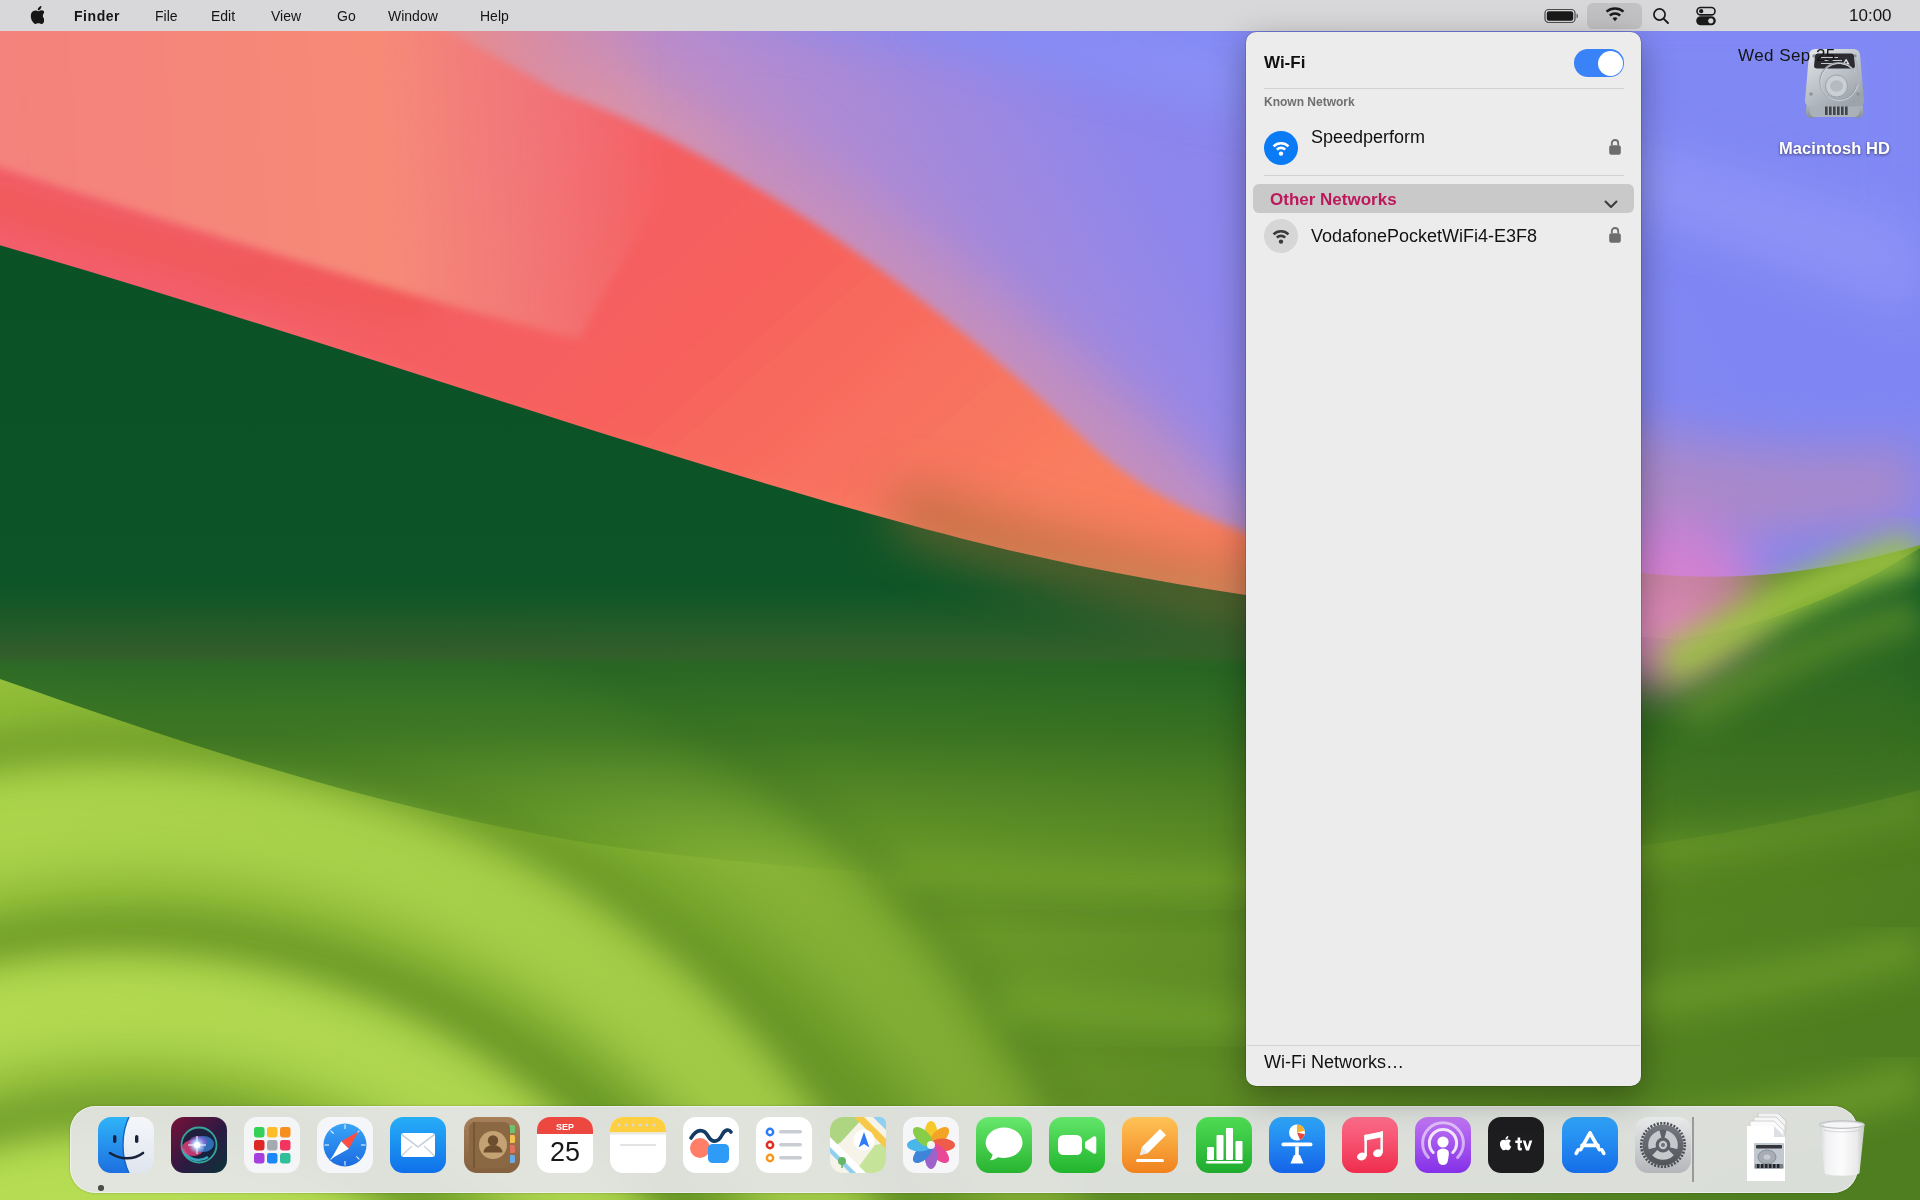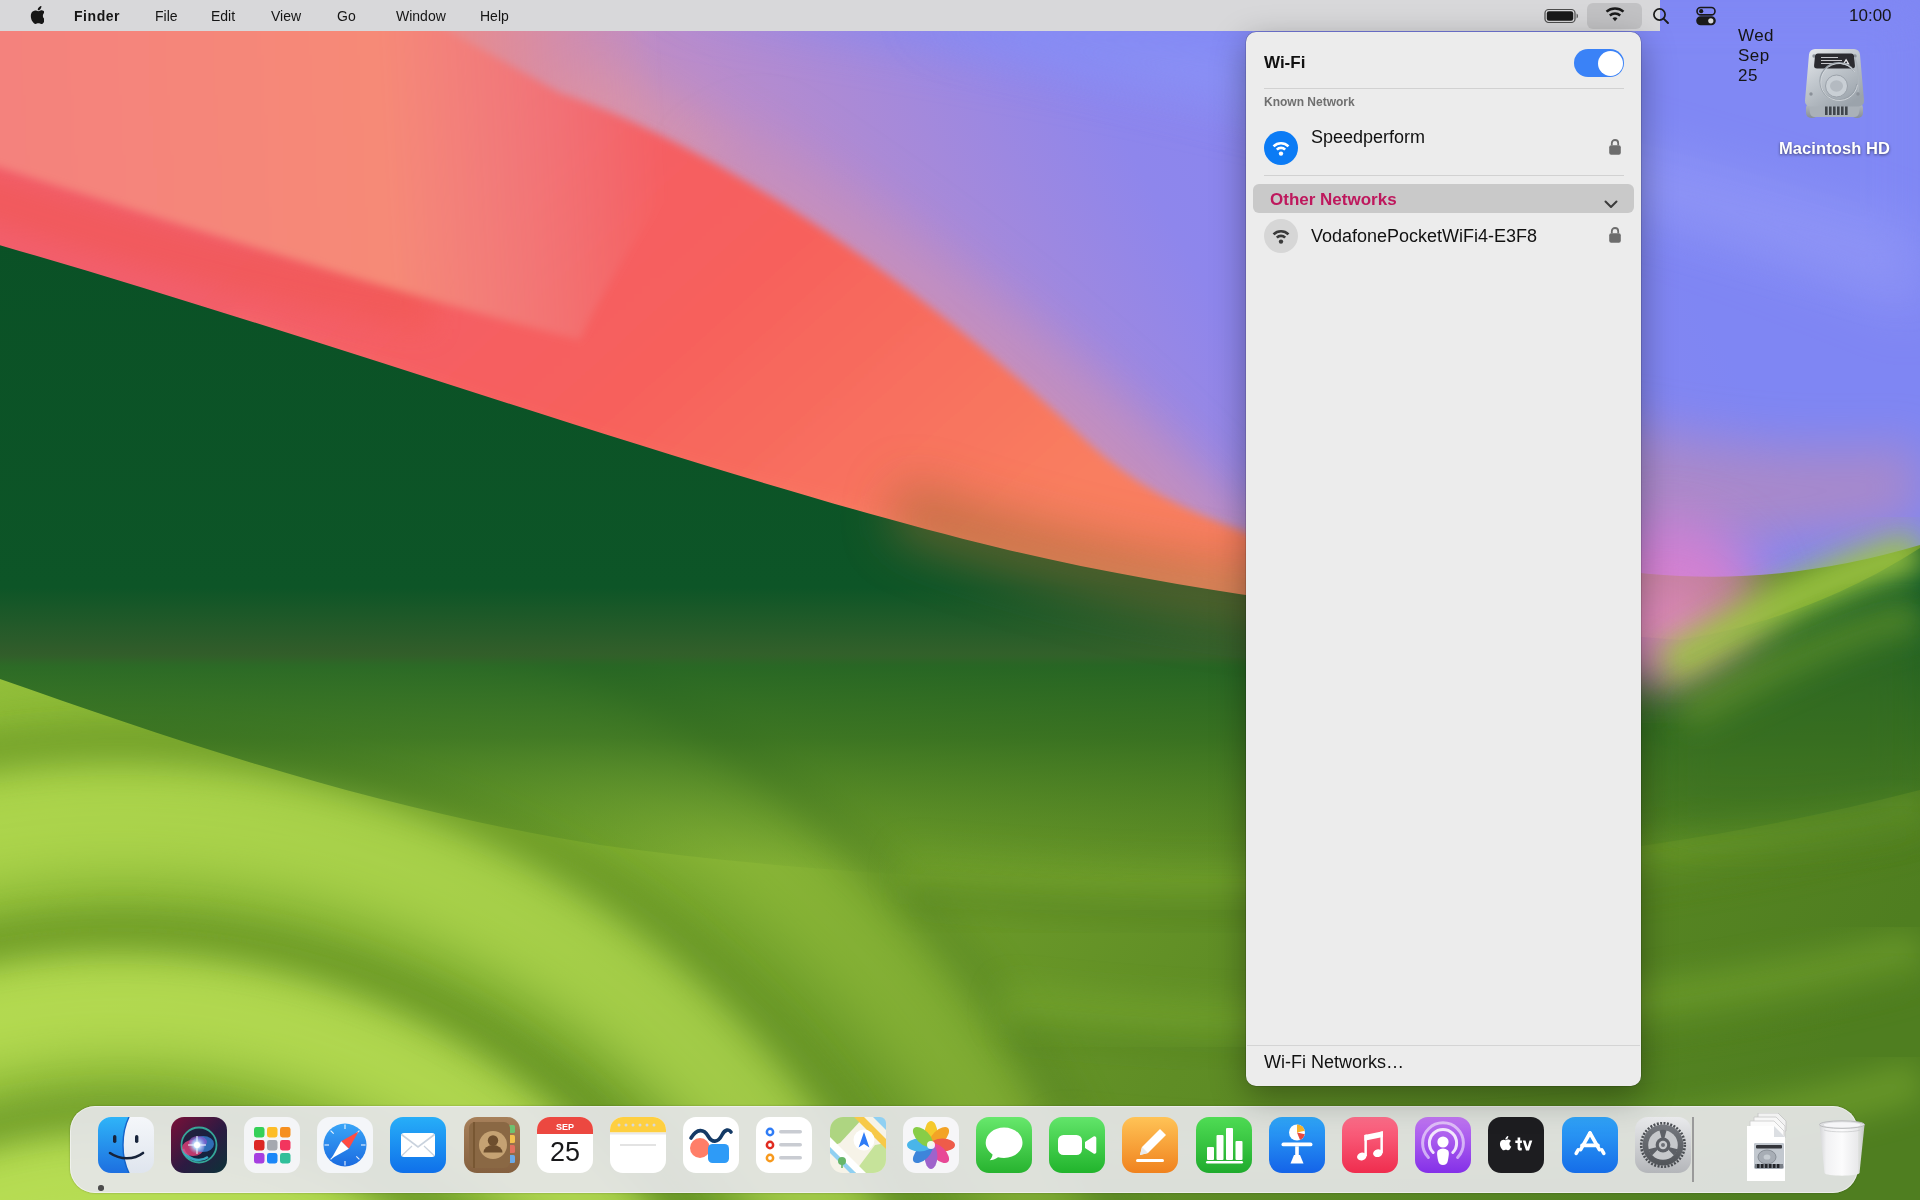--- a/index.html
+++ b/index.html
@@ -2,21 +2,21 @@
 <html><head>
 <meta charset="utf-8">
 <style>
   * { margin:0; padding:0; box-sizing:border-box; }
   html,body { width:1920px; height:1200px; overflow:hidden; }
   body { font-family:"Liberation Sans", sans-serif; position:relative; background:#6f9e2b; }
   #wall { position:absolute; left:0; top:0; }
 
   
   #menubar {
-    position:absolute; left:0; top:0; width:1660px; height:31px;
+    position:absolute; left:0; top:0; width:1920px; height:31px;
     background:#d8d8da; display:flex; align-items:center; color:#151515;
     font-size:14px; z-index:30;
   }
   .mi { position:absolute; top:0; height:31px; display:flex; align-items:center; }
   
   #panel {
     position:absolute; left:1246px; top:32px; width:395px; height:1054px;
     background:#ececec; border-radius:10px; z-index:40;
     box-shadow:0 0 0 0.5px rgba(0,0,0,0.25), 0 10px 34px rgba(0,0,0,0.35);
     font-size:17px; color:#111;
@@ -140,21 +140,21 @@
   <div class="mi" style="left:25px;">
     <svg width="19" height="23" viewBox="0 0 17 20">
       <path fill="#161616" d="M11.6 5.1c-1 0-1.8-.6-2.9-.6-1.4 0-2.8.9-3.6 2.2-1.5 2.6-.4 6.5 1.1 8.6.7 1 1.6 2.2 2.7 2.2 1.1 0 1.5-.7 2.8-.7 1.3 0 1.6.7 2.8.7 1.2 0 1.9-1 2.6-2.1.8-1.2 1.2-2.4 1.2-2.4s-2.3-.9-2.3-3.5c0-2.3 1.9-3.4 2-3.4-1.1-1.6-2.8-1.8-3.4-1.8-1.1-.1-2.1.8-3 .8zM13.7 2.9c.6-.7 1-1.8.9-2.8-.9 0-2 .6-2.6 1.4-.6.6-1.1 1.7-.9 2.7 1 .1 2-.6 2.6-1.3z" transform="scale(0.93) translate(1.2,1.5)"></path>
     </svg>
   </div>
   <div class="mi" style="left:74px; font-weight:700; letter-spacing:0.55px;">Finder</div>
   <div class="mi" style="left:155px;">File</div>
   <div class="mi" style="left:211px;">Edit</div>
   <div class="mi" style="left:271px;">View</div>
   <div class="mi" style="left:337px;">Go</div>
-  <div class="mi" style="left:396px;text-align:right;">Window</div>
+  <div class="mi" style="left:388px;text-align:right;">Window</div>
   <div class="mi" style="left:480px;">Help</div>
 
   <div class="mi" style="left:1544px;">
     <svg width="36" height="31" viewBox="0 0 36 31">
       <rect x="1" y="9.5" width="30" height="13" rx="3.6" fill="none" stroke="#4d4d4d" stroke-width="1.2"></rect>
       <rect x="2.8" y="11.3" width="26.4" height="9.4" rx="2.2" fill="#1a1a1a"></rect>
       <path d="M32.6 13.5 a3 3 0 0 1 0 5 z" fill="#4d4d4d"></path>
     </svg>
   </div>
   <div class="mi" style="left:1587px; width:55px; height:26px; top:2.5px; background:#c2c2c4; border-radius:6px; justify-content:center;">

